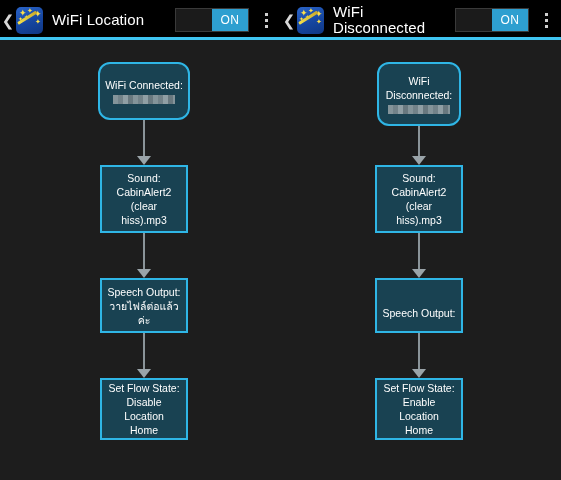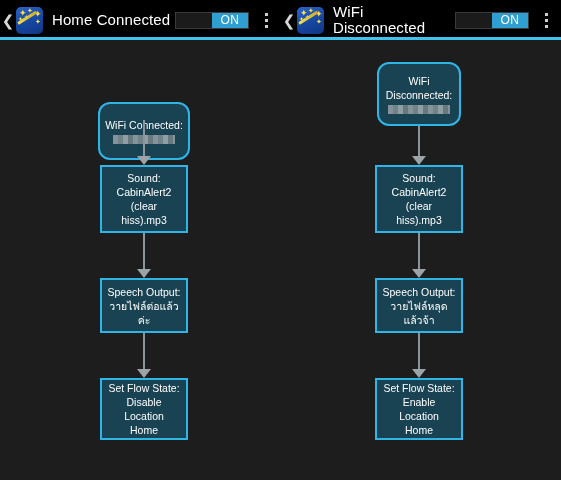--- a/index.html
+++ b/index.html
@@ -70,21 +70,21 @@
     line-height: 16px;
     margin-left: 9px;
     flex: 1 1 auto;
     white-space: pre-line;
     letter-spacing: 0.1px;
   }
   .header.right .header-title { font-size: 15px; }
 
   .toggle {
     position: relative;
-    width: 74px; height: 17px;
+    width: 74px; height: 24px;
     background: #c4b5fd;
     border: 1px solid #3a3a3a;
     flex: 0 0 auto;
     display: flex;
     margin-right: 6px;
   }
   .toggle .knob-off { width: 50%; height: 100%; background: #1b1b1b; }
   .toggle .knob-on {
     width: 50%; height: 100%;
     background: #2e9fd0;
@@ -166,21 +166,21 @@
       <div class="back-chevron">❮</div>
       <div class="app-icon">
         <span class="st s1">✦</span>
         <span class="st s2">✦</span>
         <span class="st s3">✦</span>
         <span class="st s4">✦</span>
         <span class="st s5">✦</span>
         <span class="st s6">✦</span>
         <span class="wand"></span>
       </div>
-      <div class="header-title">Home Connected</div>
+      <div class="header-title">WiFi Location</div>
       <div class="toggle">
         <div class="knob-off"></div>
         <div class="knob-on">ON</div>
       </div>
       <div class="overflow">
         <i></i>
         <i></i>
         <i></i>
       </div>
     </div>
@@ -207,21 +207,21 @@
         <i></i>
         <i></i>
       </div>
     </div>
   </div>
 
   <div class="canvas">
 
     <div class="col left">
 
-      <div class="node rounded" style="left:98px; top:22px; width:92px; height:58px;margin-top:40px;">
+      <div class="node rounded" style="left:98px; top:22px; width:92px; height:58px;">
         <span class="label">
           <span>WiFi Connected:</span>
           <span class="redact"></span>
         </span>
       </div>
 
       <div class="conn" style="left:137px; top:80px; height:45px;">
         <span class="line"></span>
         <span class="arrow"></span>
       </div>
@@ -278,21 +278,20 @@
       </div>
 
       <div class="conn" style="left:131px; top:193px; height:45px;">
         <span class="line"></span>
         <span class="arrow"></span>
       </div>
 
       <div class="node" style="left:94px; top:238px; width:88px; height:55px;">
         <span class="label">
           <span>Speech Output:</span>
-          <span class="thai">วายไฟล์หลุดแล้วจ้า</span>
         </span>
       </div>
 
       <div class="conn" style="left:131px; top:293px; height:45px;">
         <span class="line"></span>
         <span class="arrow"></span>
       </div>
 
       <div class="node" style="left:94px; top:338px; width:88px; height:62px;">
         <span class="label">Set Flow State:

